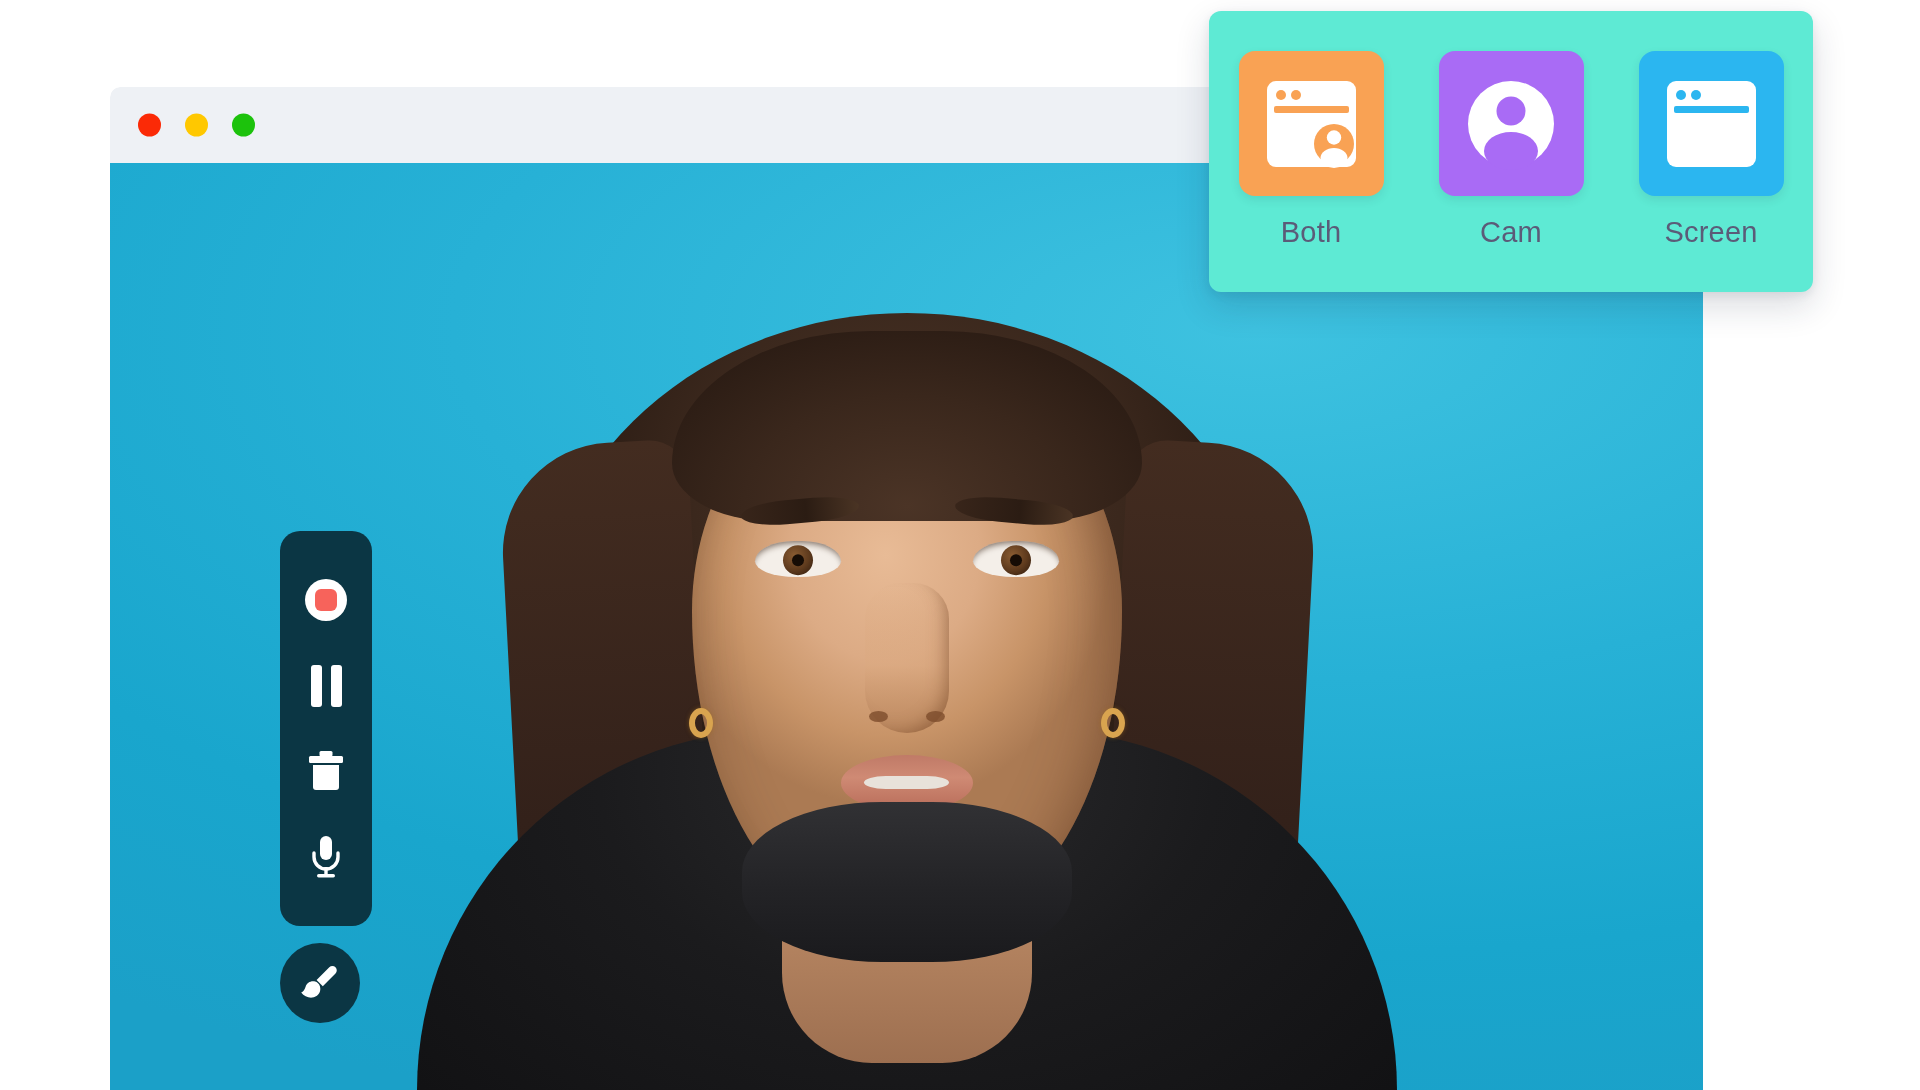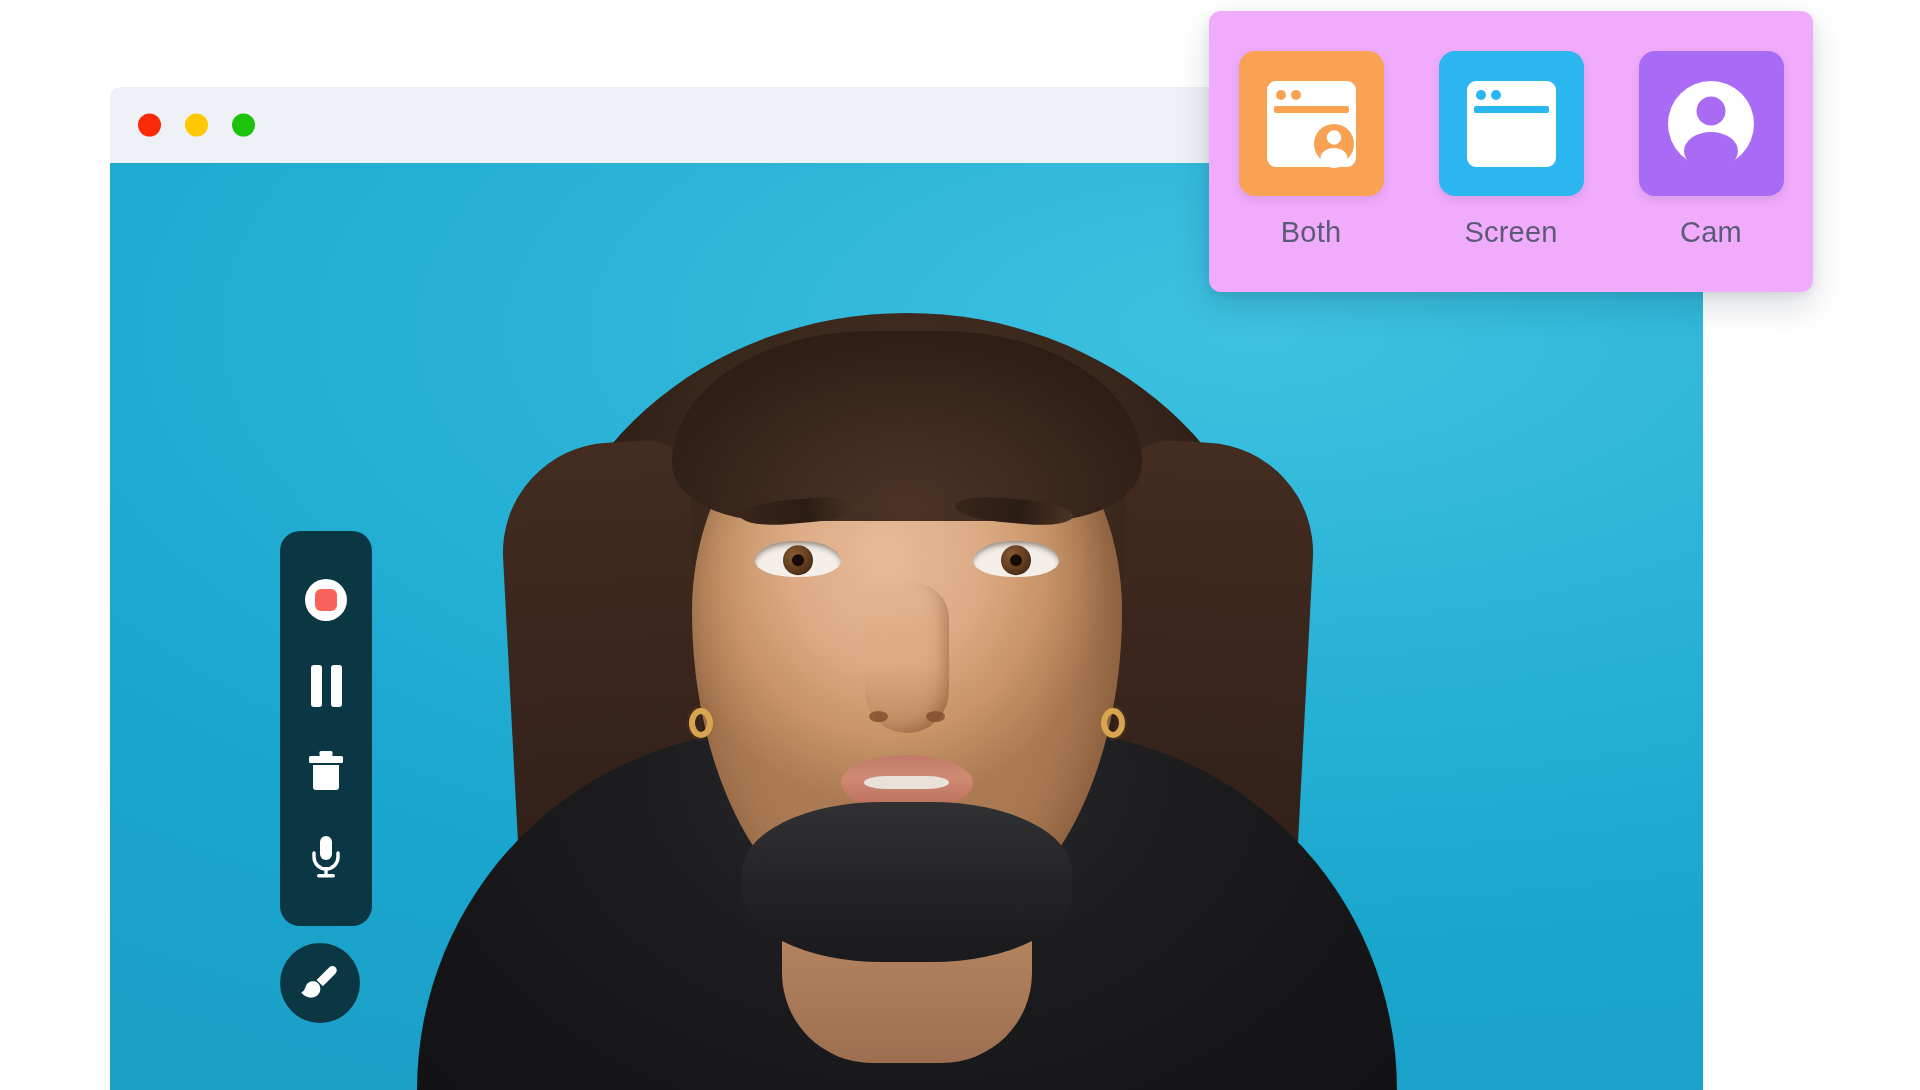--- a/index.html
+++ b/index.html
@@ -332,21 +332,21 @@
     cursor: pointer;
   }
 
   
   .source-popup {
     position: absolute;
     left: 1209px;
     top: 11px;
     width: 604px;
     height: 281px;
-    background: #f0abfc;
+    background: #5eead4;
     border-radius: 12px;
     box-shadow: 0 14px 34px rgba(26,40,60,.16), 0 3px 10px rgba(26,40,60,.08);
     display: flex;
     align-items: flex-start;
     justify-content: center;
     gap: 55px;
     padding-top: 40px;
   }
 
   .source-option {
@@ -474,36 +474,36 @@
           <rect x="11" y="28" width="75" height="7" rx="2" fill="#f9a254"></rect>
           <circle cx="71" cy="66" r="20" fill="#f9a254"></circle>
           <circle cx="71" cy="59.5" r="7.2" fill="#ffffff"></circle>
           <ellipse cx="71" cy="80" rx="13.5" ry="10" fill="#ffffff"></ellipse>
         </svg>
       </div>
       <div class="source-label">Both</div>
     </div>
 
     <div class="source-option">
+      <div class="source-tile" style="background:#a96bf5">
+        <svg width="110" height="110" viewBox="0 0 110 110">
+          <circle cx="55" cy="55" r="43" fill="#ffffff"></circle>
+          <circle cx="55" cy="42" r="14.5" fill="#a96bf5"></circle>
+          <ellipse cx="55" cy="82" rx="27" ry="19" fill="#a96bf5"></ellipse>
+        </svg>
+      </div>
+      <div class="source-label">Cam</div>
+    </div>
+
+    <div class="source-option">
       <div class="source-tile" style="background:#2bb6f0">
         <svg width="97" height="92" viewBox="0 0 97 92">
           <rect x="4" y="3" width="89" height="86" rx="9" fill="#ffffff"></rect>
           <circle cx="18" cy="17" r="5" fill="#2bb6f0"></circle>
           <circle cx="33" cy="17" r="5" fill="#2bb6f0"></circle>
           <rect x="11" y="28" width="75" height="7" rx="2" fill="#2bb6f0"></rect>
         </svg>
       </div>
       <div class="source-label">Screen</div>
     </div>
-
-    <div class="source-option">
-      <div class="source-tile" style="background:#a96bf5">
-        <svg width="110" height="110" viewBox="0 0 110 110">
-          <circle cx="55" cy="55" r="43" fill="#ffffff"></circle>
-          <circle cx="55" cy="42" r="14.5" fill="#a96bf5"></circle>
-          <ellipse cx="55" cy="82" rx="27" ry="19" fill="#a96bf5"></ellipse>
-        </svg>
-      </div>
-      <div class="source-label">Cam</div>
-    </div>
   </div>
 
 </div>
 
 </body></html>

